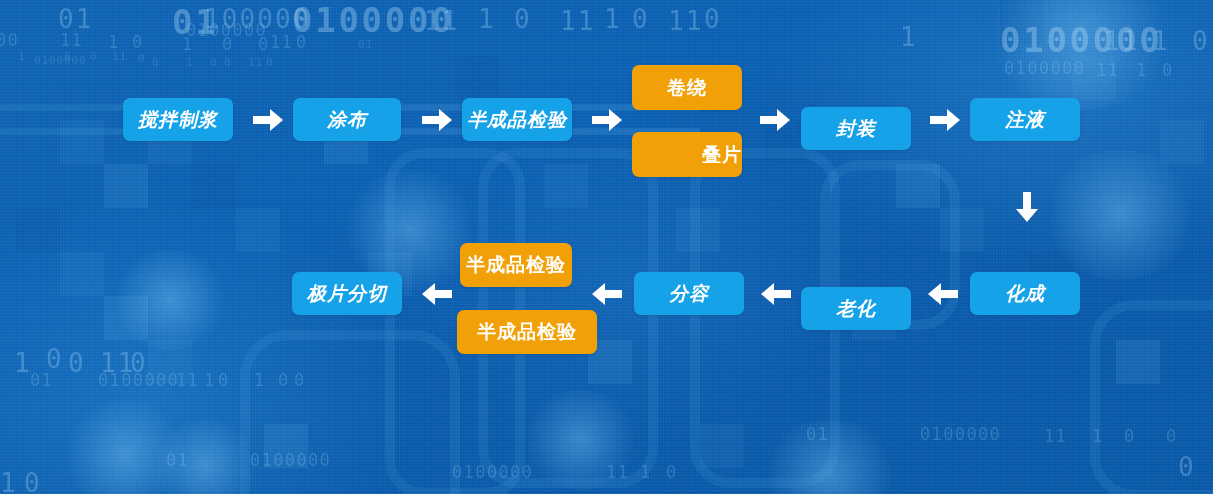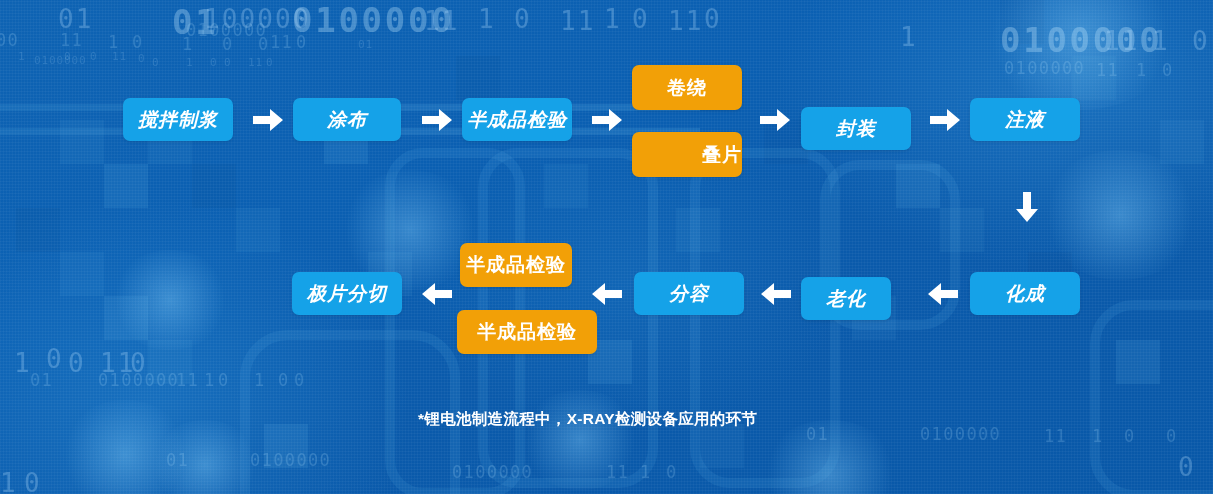--- a/index.html
+++ b/index.html
@@ -211,21 +211,21 @@
       </div>
       <div class="box blue" style="left: 801px; top: 98px; width: 110px; height: 43px; margin-top: 9px;">
         <span>封装</span>
       </div>
       <div class="box blue" style="left: 970px; top: 98px; width: 110px; height: 43px;">
         <span>注液</span>
       </div>
       <div class="box blue" style="left: 970px; top: 272px; width: 110px; height: 43px;">
         <span>化成</span>
       </div>
-      <div class="box blue" style="left: 801px; top: 277px; width: 90px; height: 43px;">
+      <div class="box blue" style="left: 801px; top: 287px; width: 110px; height: 43px;">
         <span>老化</span>
       </div>
       <div class="box blue" style="left: 634px; top: 272px; width: 110px; height: 43px;">
         <span>分容</span>
       </div>
       <div class="box orange" style="left: 460px; top: 243px; width: 112px; height: 44px;">
         <span>半成品检验</span>
       </div>
       <div class="box orange" style="left: 457px; top: 310px; width: 140px; height: 44px;">
         <span>半成品检验</span>
@@ -280,15 +280,14 @@
           <path d="M30 7 H13 V0 L0 11 L13 22 V15 H30 Z" fill="#ffffff"></path>
         </svg>
       </div>
       <div class="arr" style="left: 422px; top: 283px;">
         <svg width="30" height="22" viewBox="0 0 30 22">
           <path d="M30 7 H13 V0 L0 11 L13 22 V15 H30 Z" fill="#ffffff"></path>
         </svg>
       </div>
     </div>
 
-  <div class="caption" style="left:418px;top:409px;">*锂电池制造流程中，X-RAY检测设备应用的环节</div>
 
 </div>
 
 </body></html>

